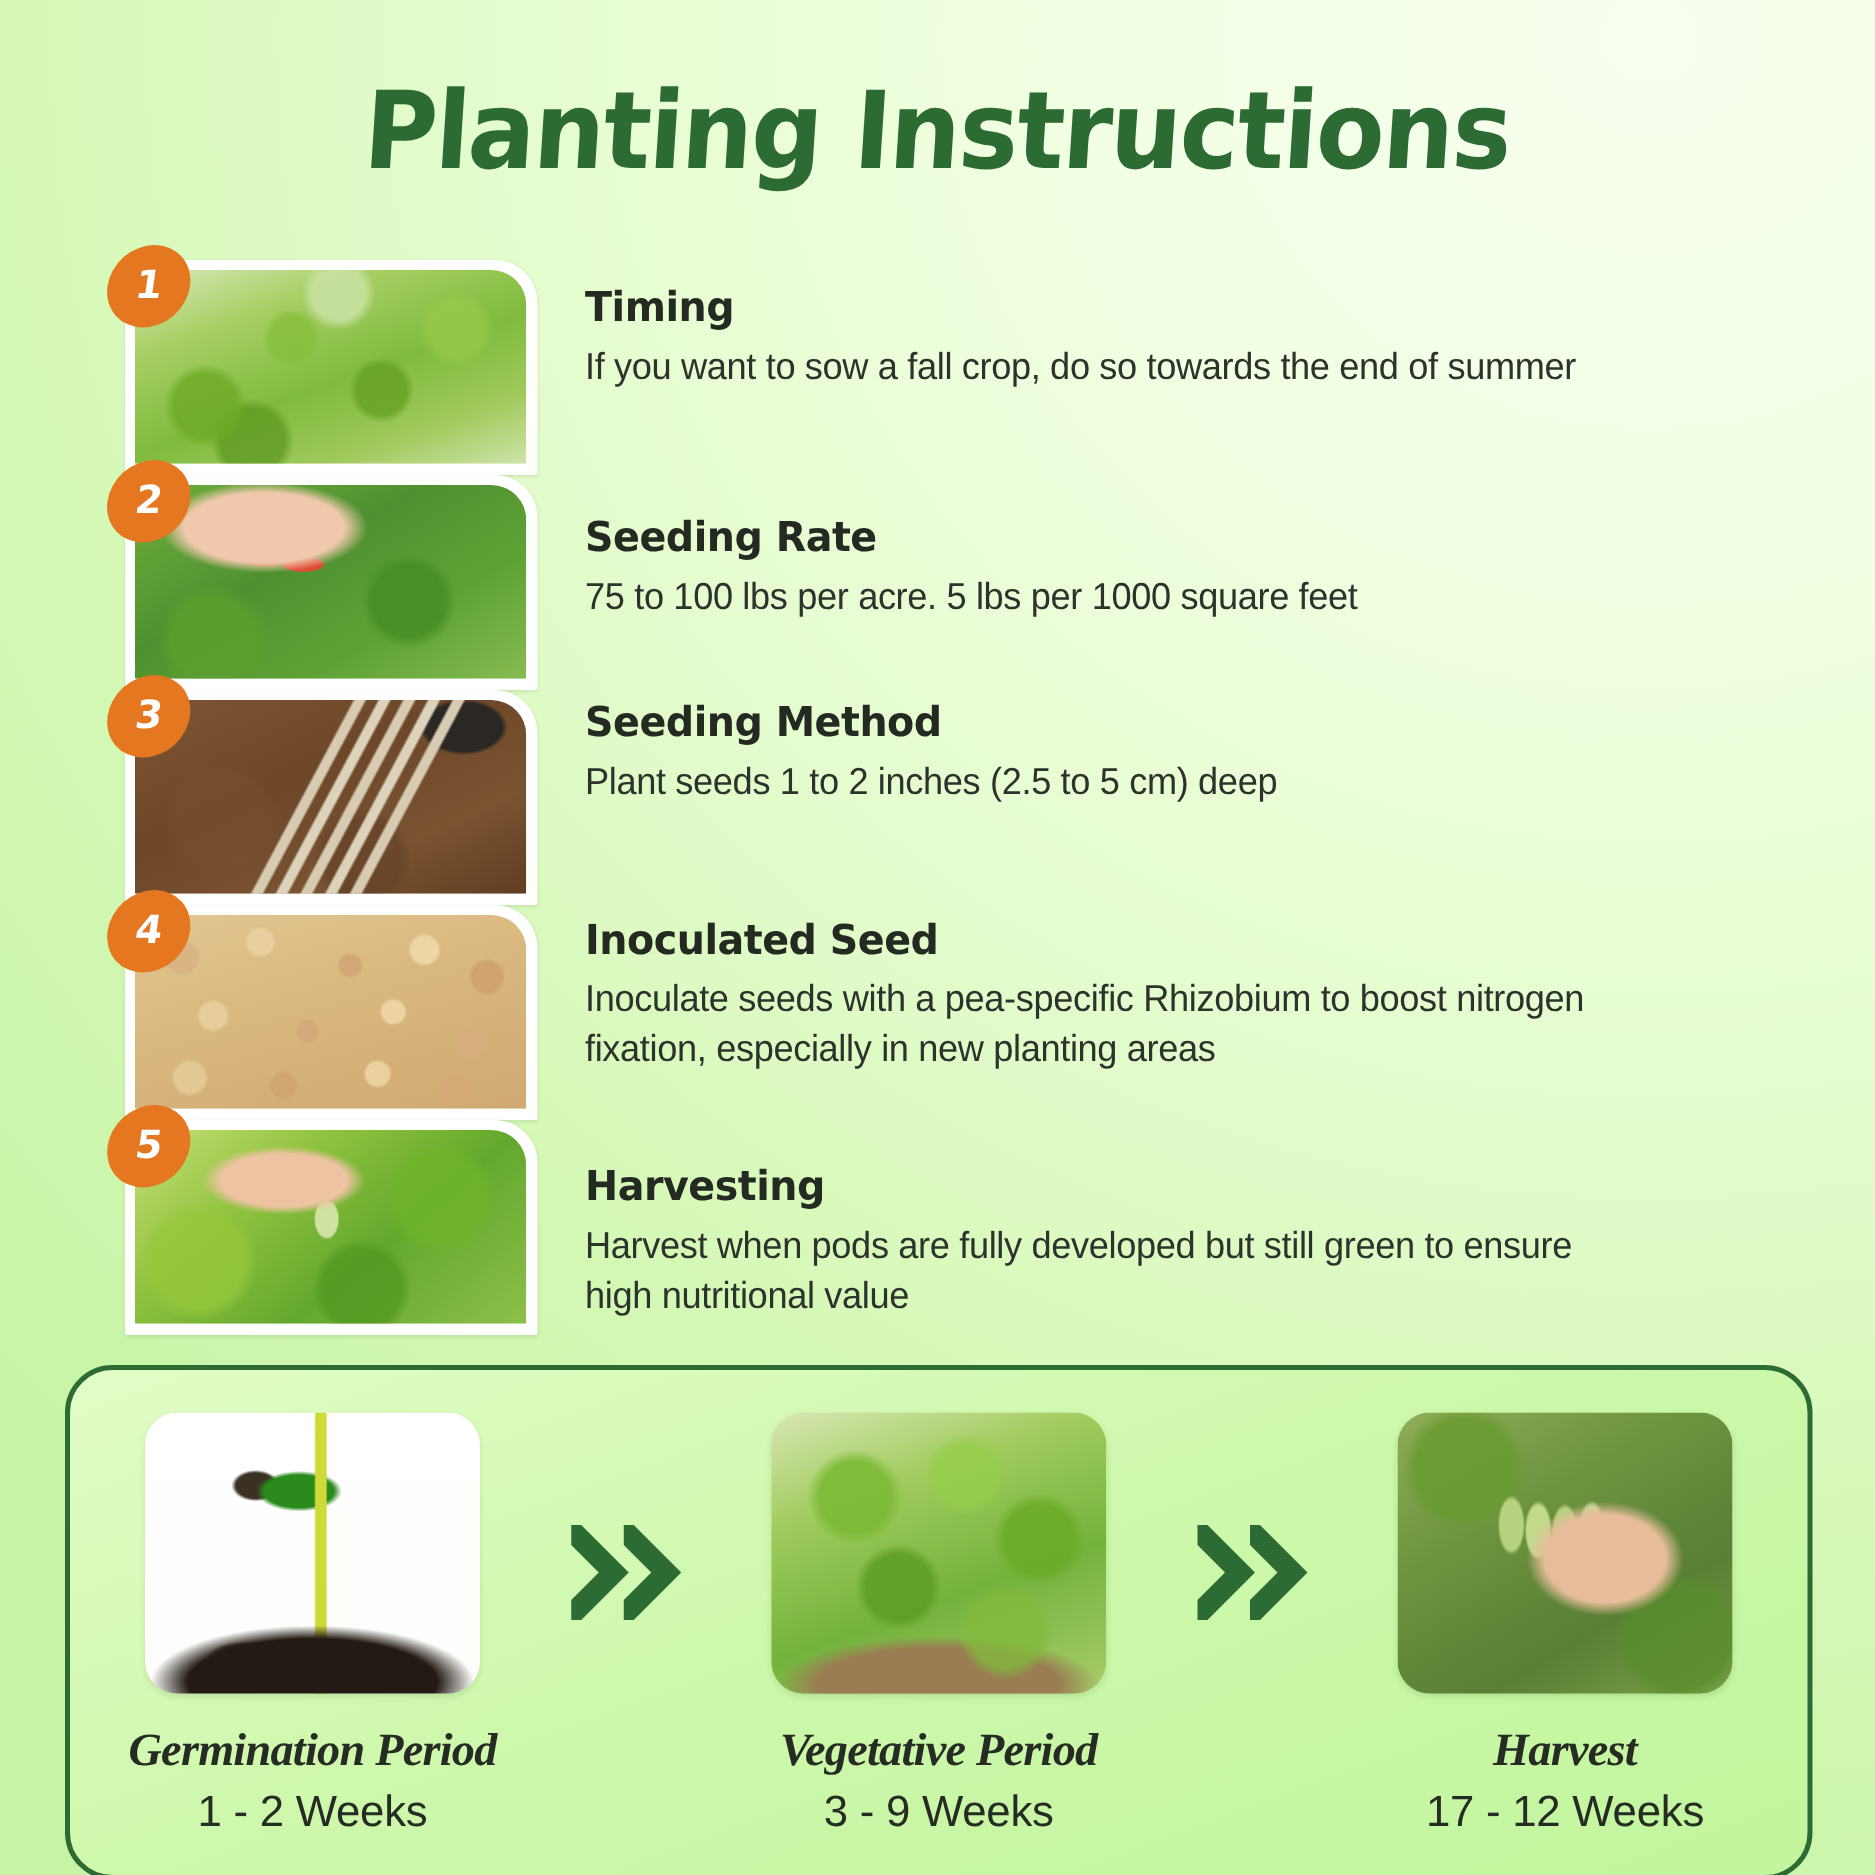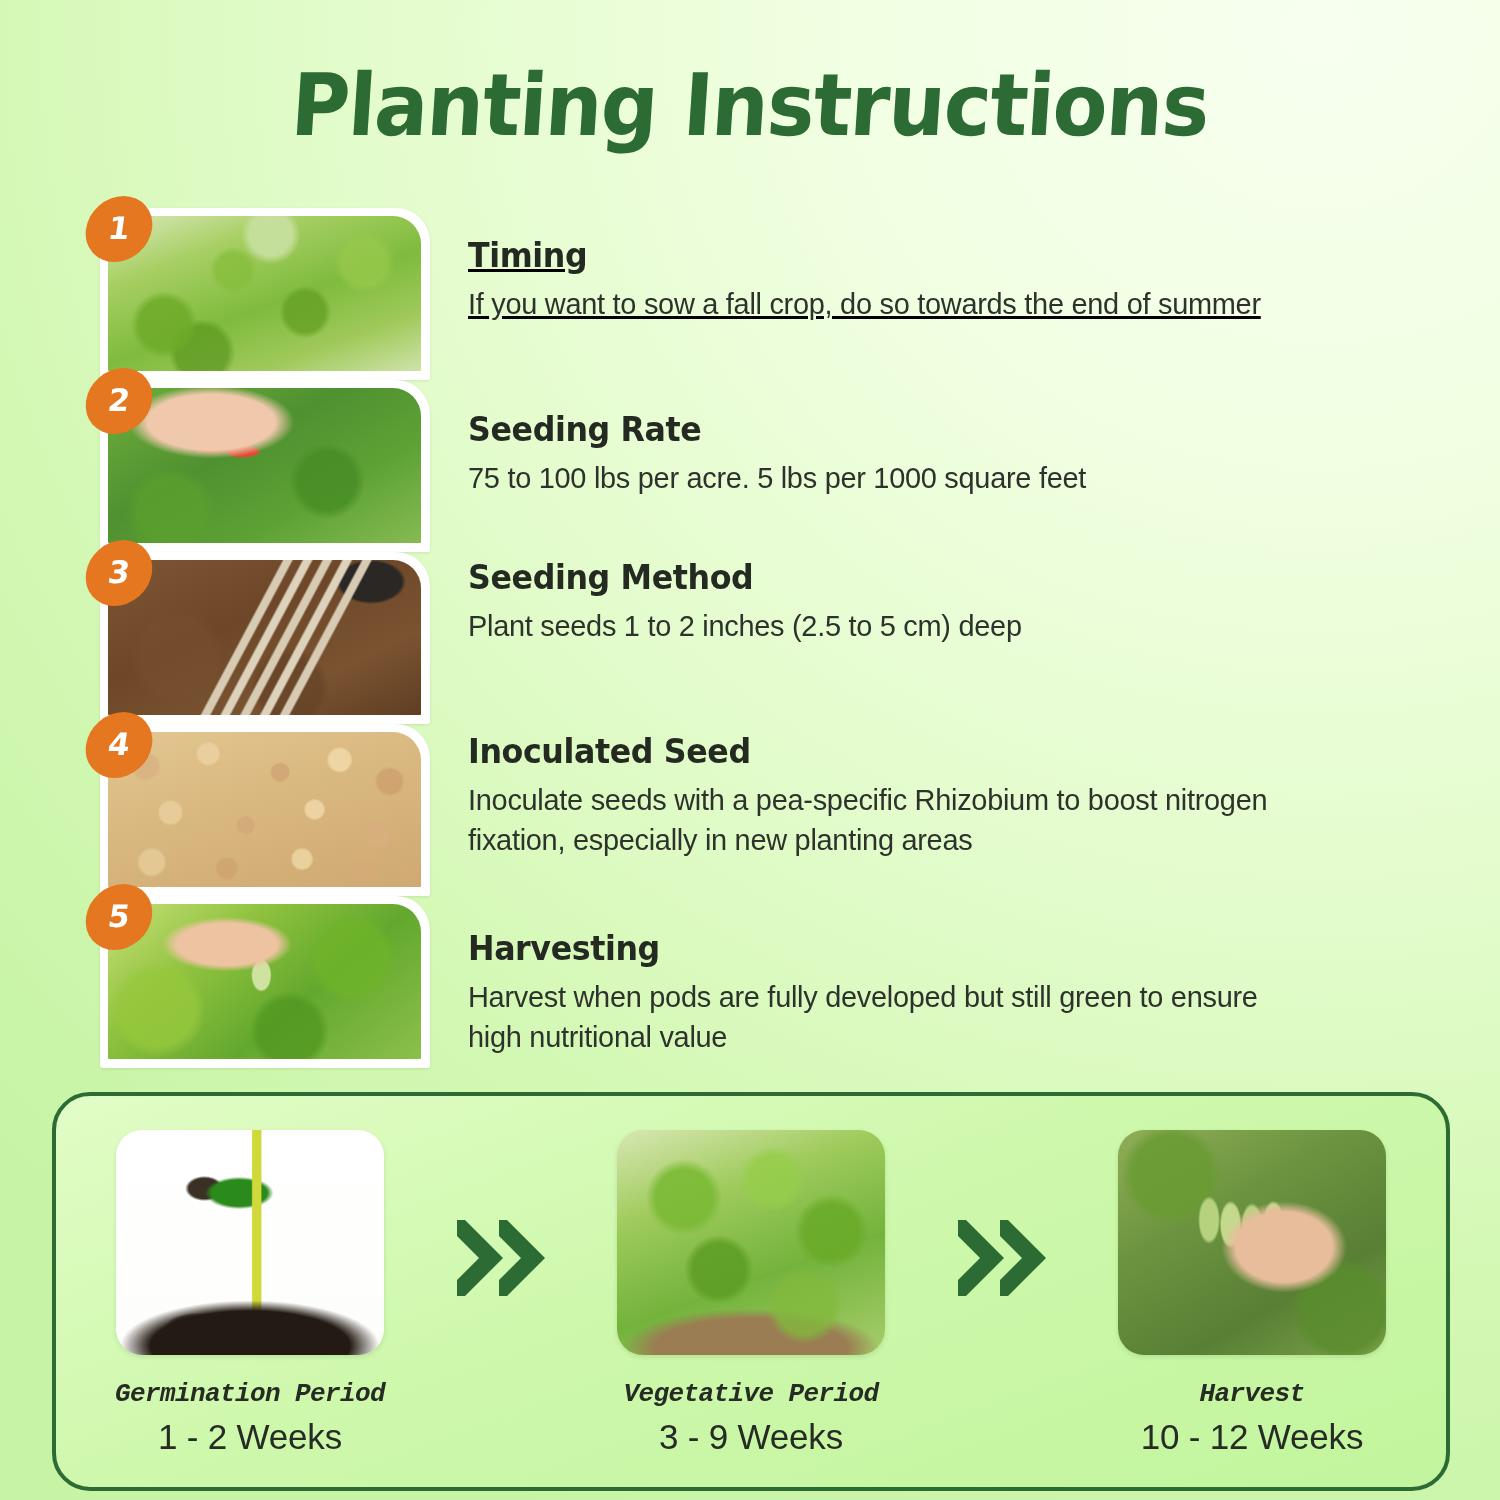--- a/index.html
+++ b/index.html
@@ -97,21 +97,21 @@
     font-size:30px;
     color:#2d332c;
     line-height:1.33;
     letter-spacing:-0.3px;
     transform:scaleX(0.965);
     transform-origin:left top;
     max-width:900px;
   }
 
   
-  .s1 .step-text { top:28px;text-decoration:underline; }
+  .s1 .step-text { top:18px; }
   .s2 .step-text { top:30px; }
   .s3 .step-text { top:6px; }
   .s4 .step-text { top:8px; }
   .s5 .step-text { top:-8px;margin-top:41px; }
 
   
   .ph-pea-field {
     background:
       radial-gradient(circle at 18% 70%, rgba(110,170,40,.85) 0 9%, transparent 12%),
       radial-gradient(circle at 40% 35%, rgba(135,190,60,.8) 0 8%, transparent 11%),
@@ -193,24 +193,24 @@
   }
   .tl-photo {
     width:268px; height:225px;
     border-radius:26px;
     overflow:hidden;
     box-shadow:0 2px 5px rgba(50,90,30,.14);
   }
   .tl-photo > div { width:100%; height:100%; }
   .tl-label {
     margin-top:24px;
-    font-family:Liberation Mono, monospace;
+    font-family:Liberation Serif, serif;
     font-weight:bold;
     font-style:italic;
-    font-size:26px;
+    font-size:37px;
     color:#262b24;
     letter-spacing:-0.6px;
     white-space:nowrap;
   }
   .tl-dur {
     margin-top:8px;
     font-size:35px;
     color:#262b24;
     letter-spacing:-0.2px;
     white-space:nowrap;
@@ -371,16 +371,16 @@
       <path d="M6 6 L14 6 L52 44 L14 82 L6 82 L6 66 L28 44 L6 22 Z" fill="#2d6b34"></path>
       <path d="M48 6 L56 6 L94 44 L56 82 L48 82 L48 66 L70 44 L48 22 Z" fill="#2d6b34"></path>
     </svg>
   </div>
 
   <div class="tl-stage">
     <div class="tl-photo">
       <div class="ph-pods"></div>
     </div>
     <div class="tl-label">Harvest</div>
-    <div class="tl-dur">10 - 12 Weeks</div>
+    <div class="tl-dur">17 - 12 Weeks</div>
   </div>
 
 </div>
 
 </body></html>

